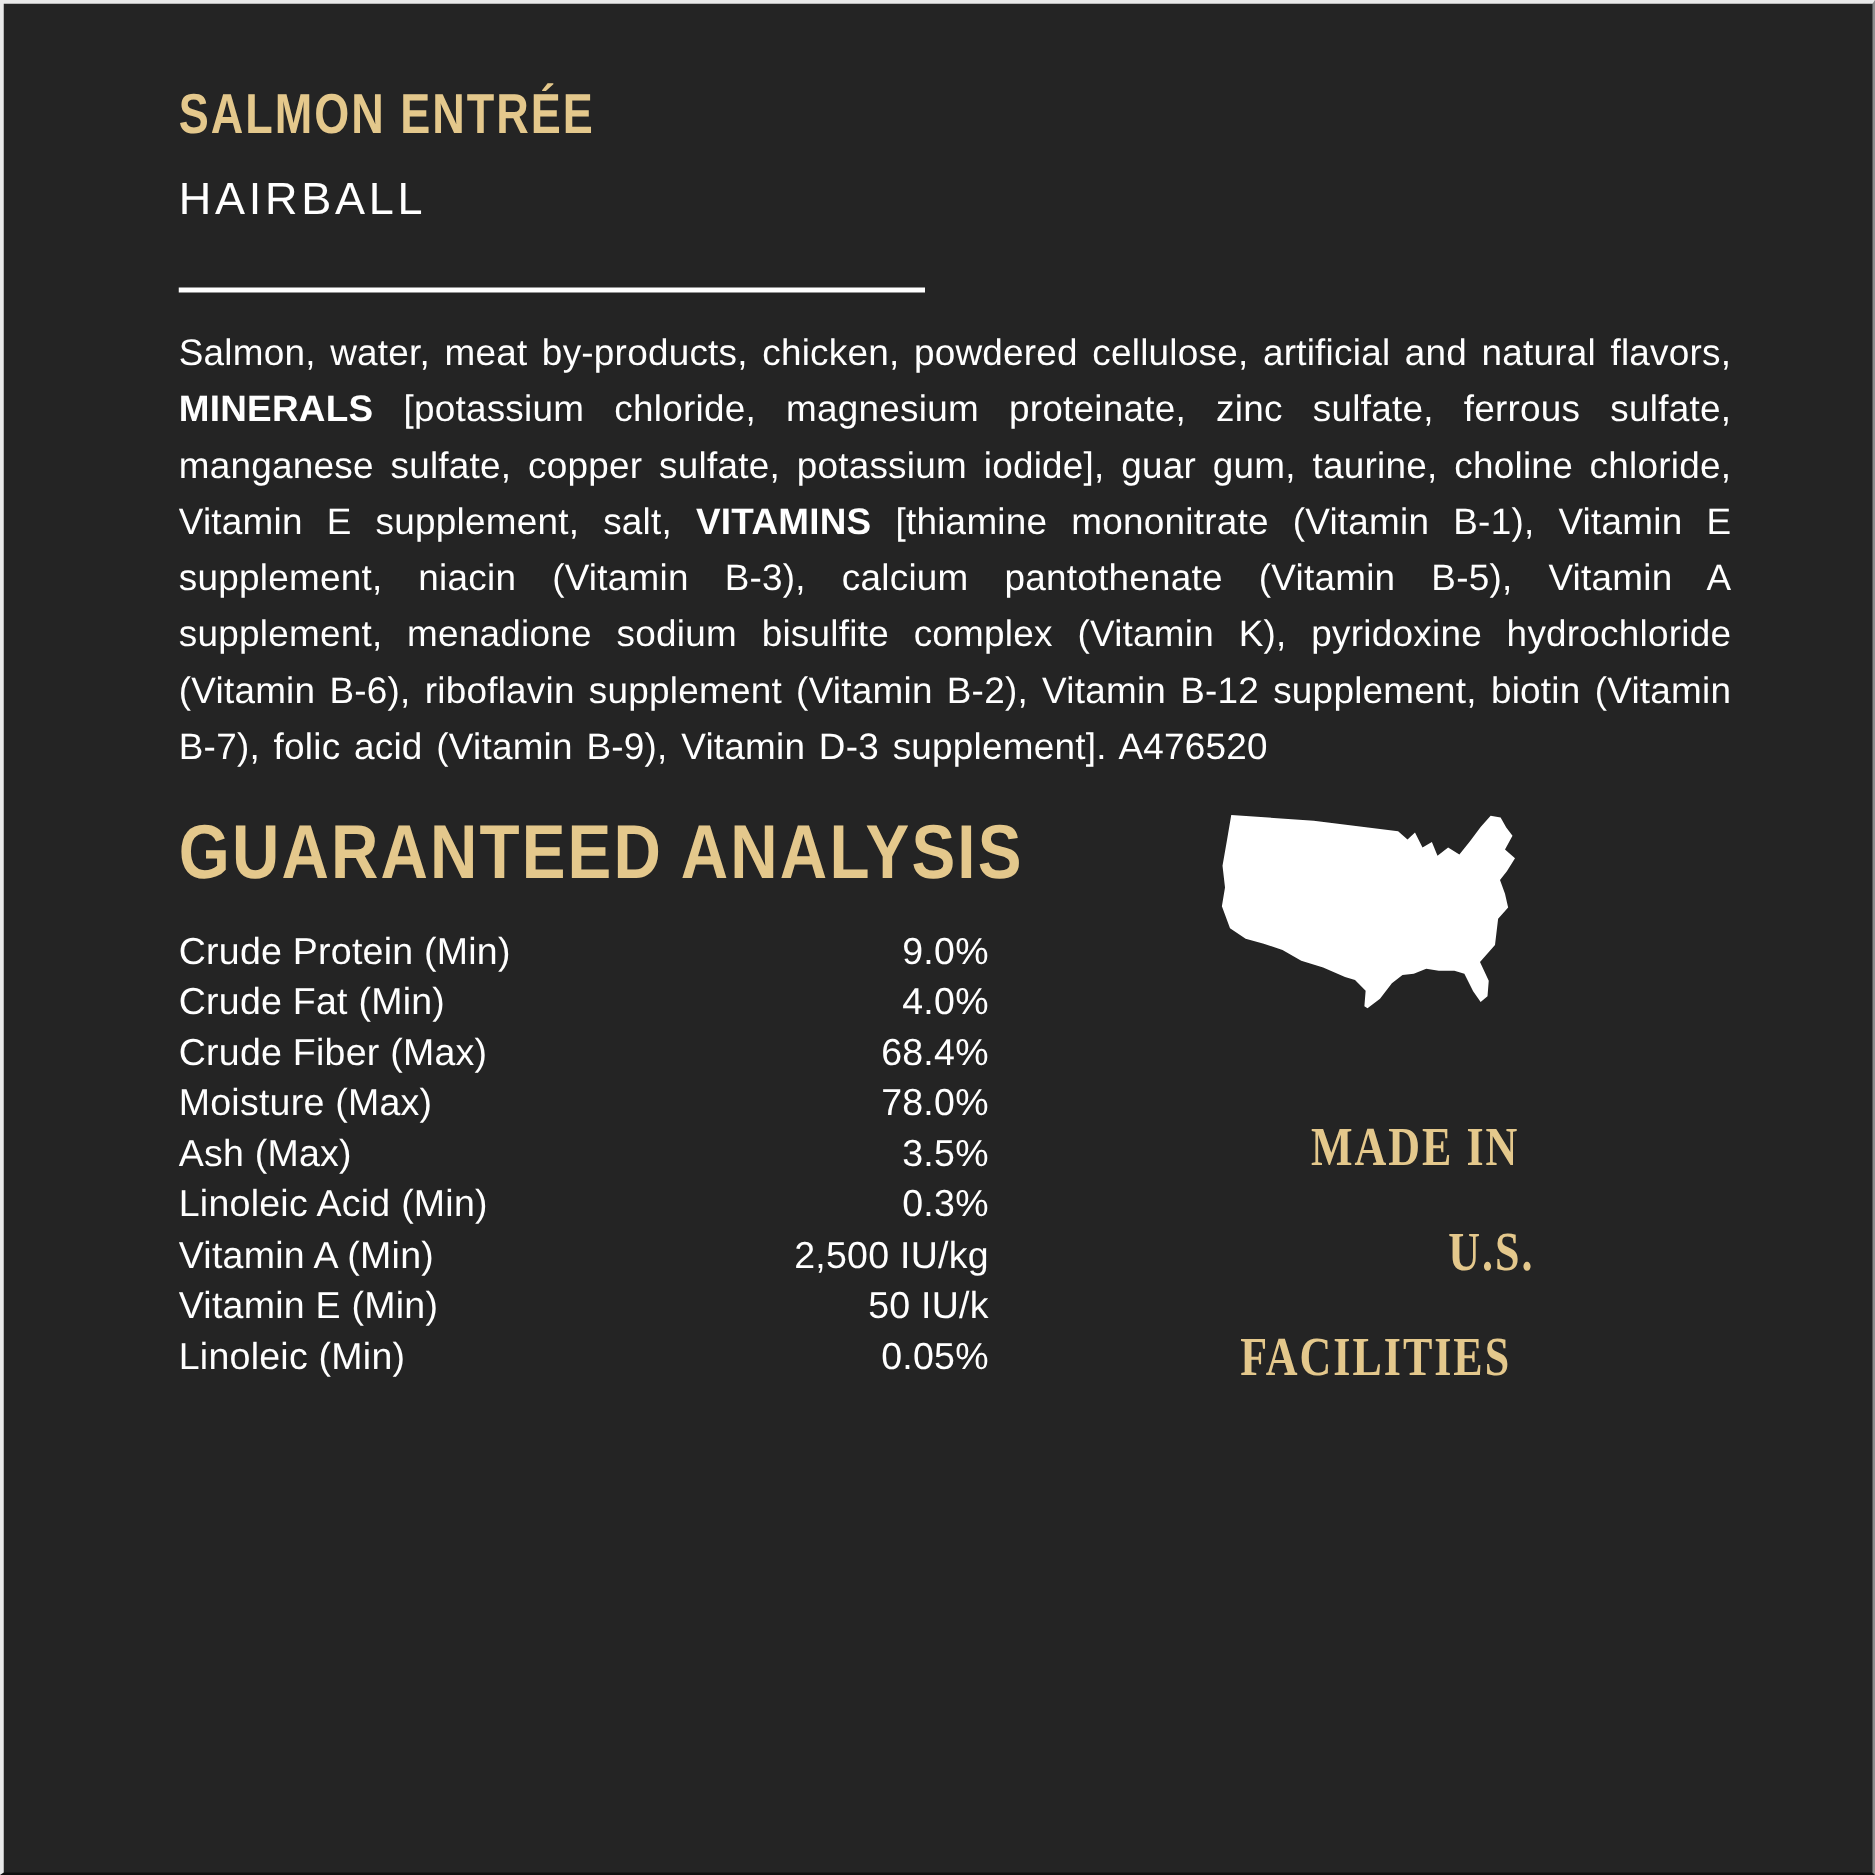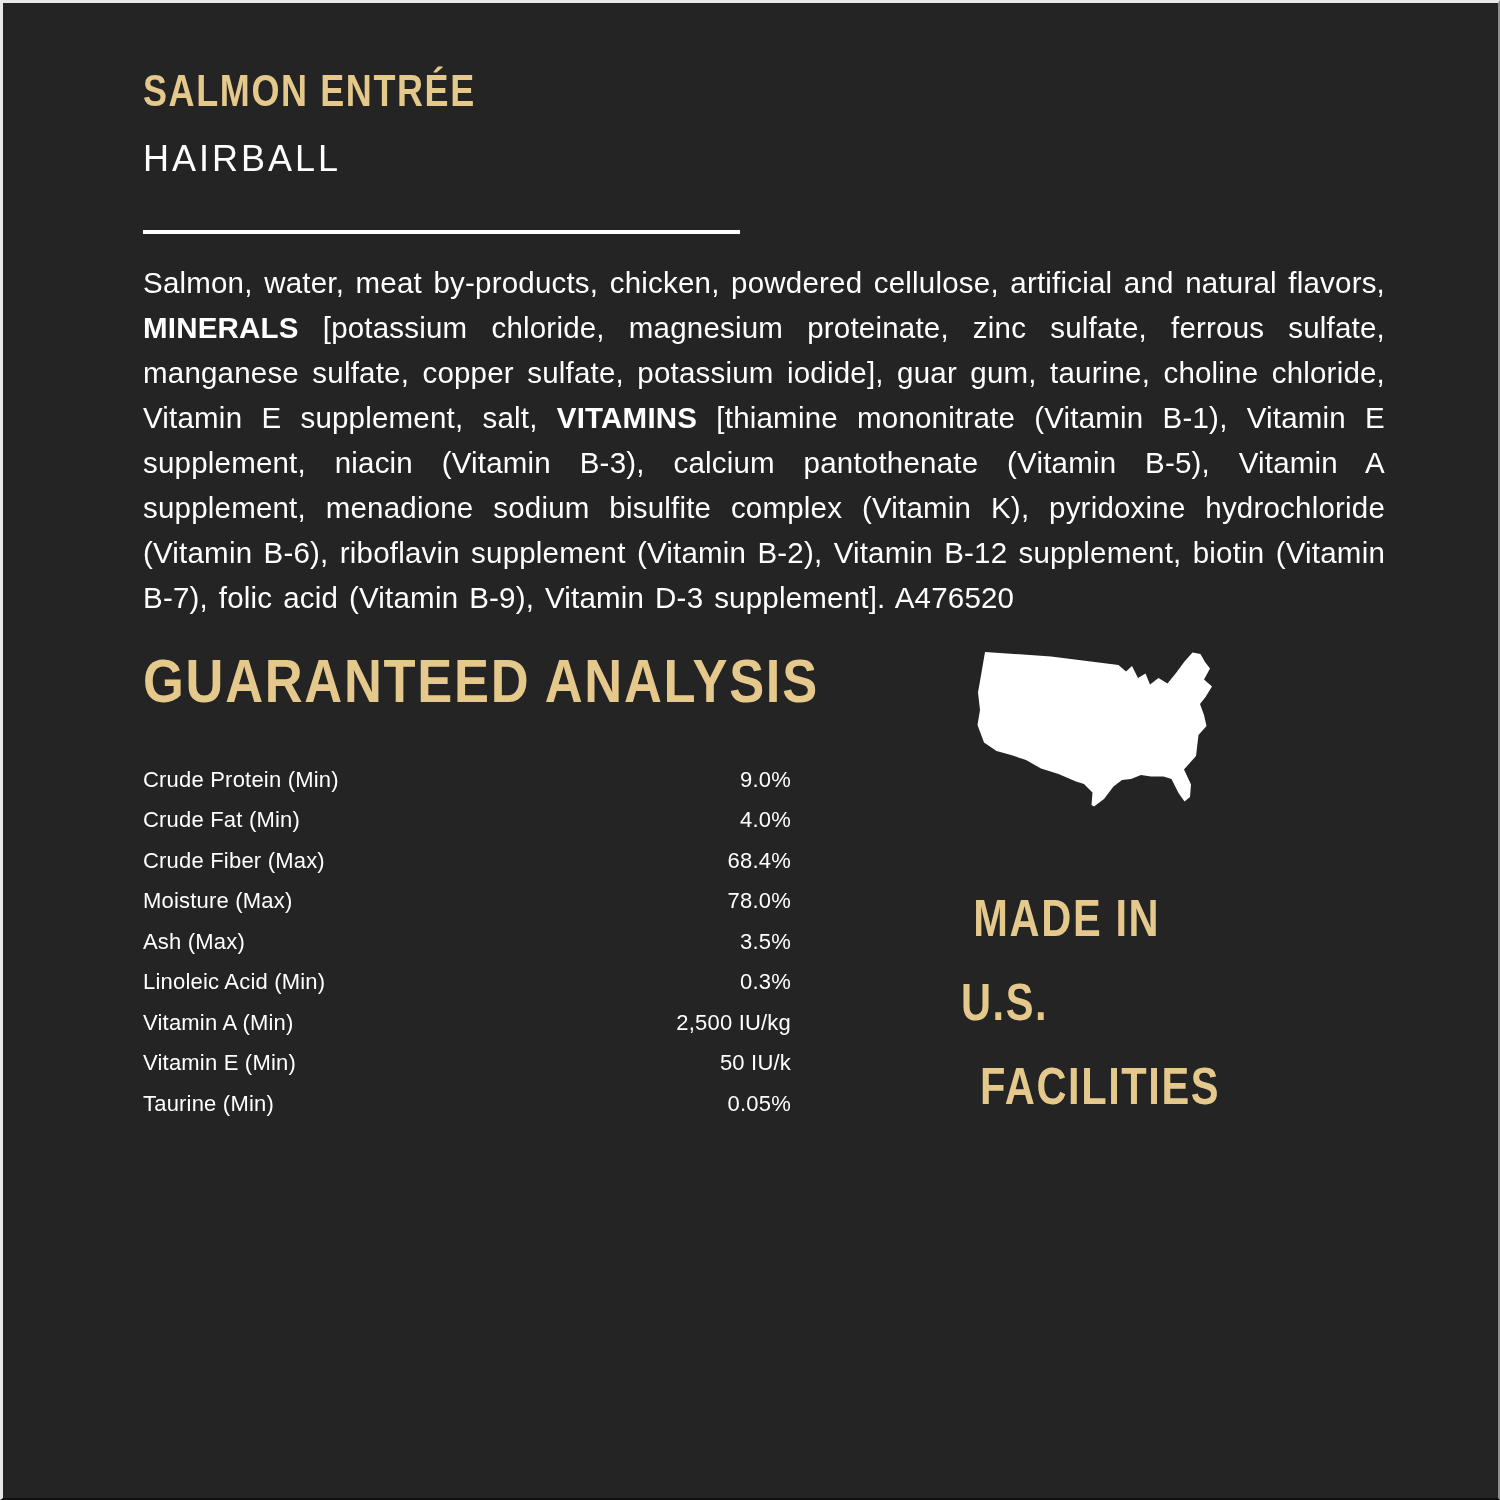--- a/index.html
+++ b/index.html
@@ -74,42 +74,43 @@
   }
   .ingredients-text b { font-weight: 700; }
 
   .bottom {
     display: flex;
     margin-top: 28px;
     align-items: flex-start;
   }
   .analysis-col { width: 648px; flex: 0 0 648px; }
   .analysis-table {
-    margin-top: 48px;
-    font-size: 22px;
+    margin-top: 30px;
+    font-size: 30px;
     line-height: 40.5px;
     letter-spacing: 0.2px;
   }
   .analysis-row { display: flex; justify-content: space-between; }
   .analysis-row .val { text-align: right; }
 
   .madein-col {
     flex: 1;
     display: flex;
     flex-direction: column;
     align-items: center;
     padding-left: 30px;
   }
   .us-map { width: 250px; height: 160px; }
   .made-in {
     margin-top: 66px;
-    text-align: left;
+    text-align: right;
     color: var(--gold, #e4c88c);
-    font-size: 52px;
+    font-size: 44px;
     line-height: 84px;
+    font-family: Liberation Serif, serif;
   }
 </style>
 </head>
 <body>
 
 <div class="content">
 
   <div class="product-title">
     <span class="cond">SALMON ENTRÉE</span>
   </div>
@@ -153,21 +154,21 @@
         </div>
         <div class="analysis-row">
           <span class="lbl">Vitamin A (Min)</span>
           <span class="val">2,500 IU/kg</span>
         </div>
         <div class="analysis-row">
           <span class="lbl">Vitamin E (Min)</span>
           <span class="val">50 IU/k</span>
         </div>
         <div class="analysis-row">
-          <span class="lbl">Taurine (Min)</span>
+          <span class="lbl">Linoleic (Min)</span>
           <span class="val">0.05%</span>
         </div>
       </div>
     </div>
 
     <div class="madein-col">
       <svg class="us-map" viewBox="0 0 100 64" xmlns="http://www.w3.org/2000/svg" aria-hidden="true">
         <path fill="#ffffff" d="M3.6,0.8 L30,2.6 L57,6 L60,8.6 L62.4,6.4 L64.8,11.2 L67.8,9.4 L69.6,13.8 L73,11.2 L76.6,13.4 L80,9.2 L83.4,4.6 L86.6,1 L89.8,1.6 L91.6,4.8 L93.6,7.4 L91.2,11.8 L94.4,14.6 L91.8,18.8 L89.6,21.6 L91.2,26 L92.2,30.4 L89,34 L88,42.4 L83.2,47.8 L86,53.8 L85.6,58.8 L83.4,60.6 L81,57.2 L78.2,51.6 L75,50.6 L70,50.6 L66,50 L62,51.6 L58.4,52 L55,54.6 L51.2,59.6 L47.2,62.6 L46.2,62 L46.6,57 L43.2,53.6 L40,52.6 L33,49.6 L26,47.4 L20,44 L14,42 L8.2,40.4 L3.2,37 L0.6,30 L1.6,24 L0.8,17 L2.2,9 Z"></path>
       </svg>
       <div class="made-in">

